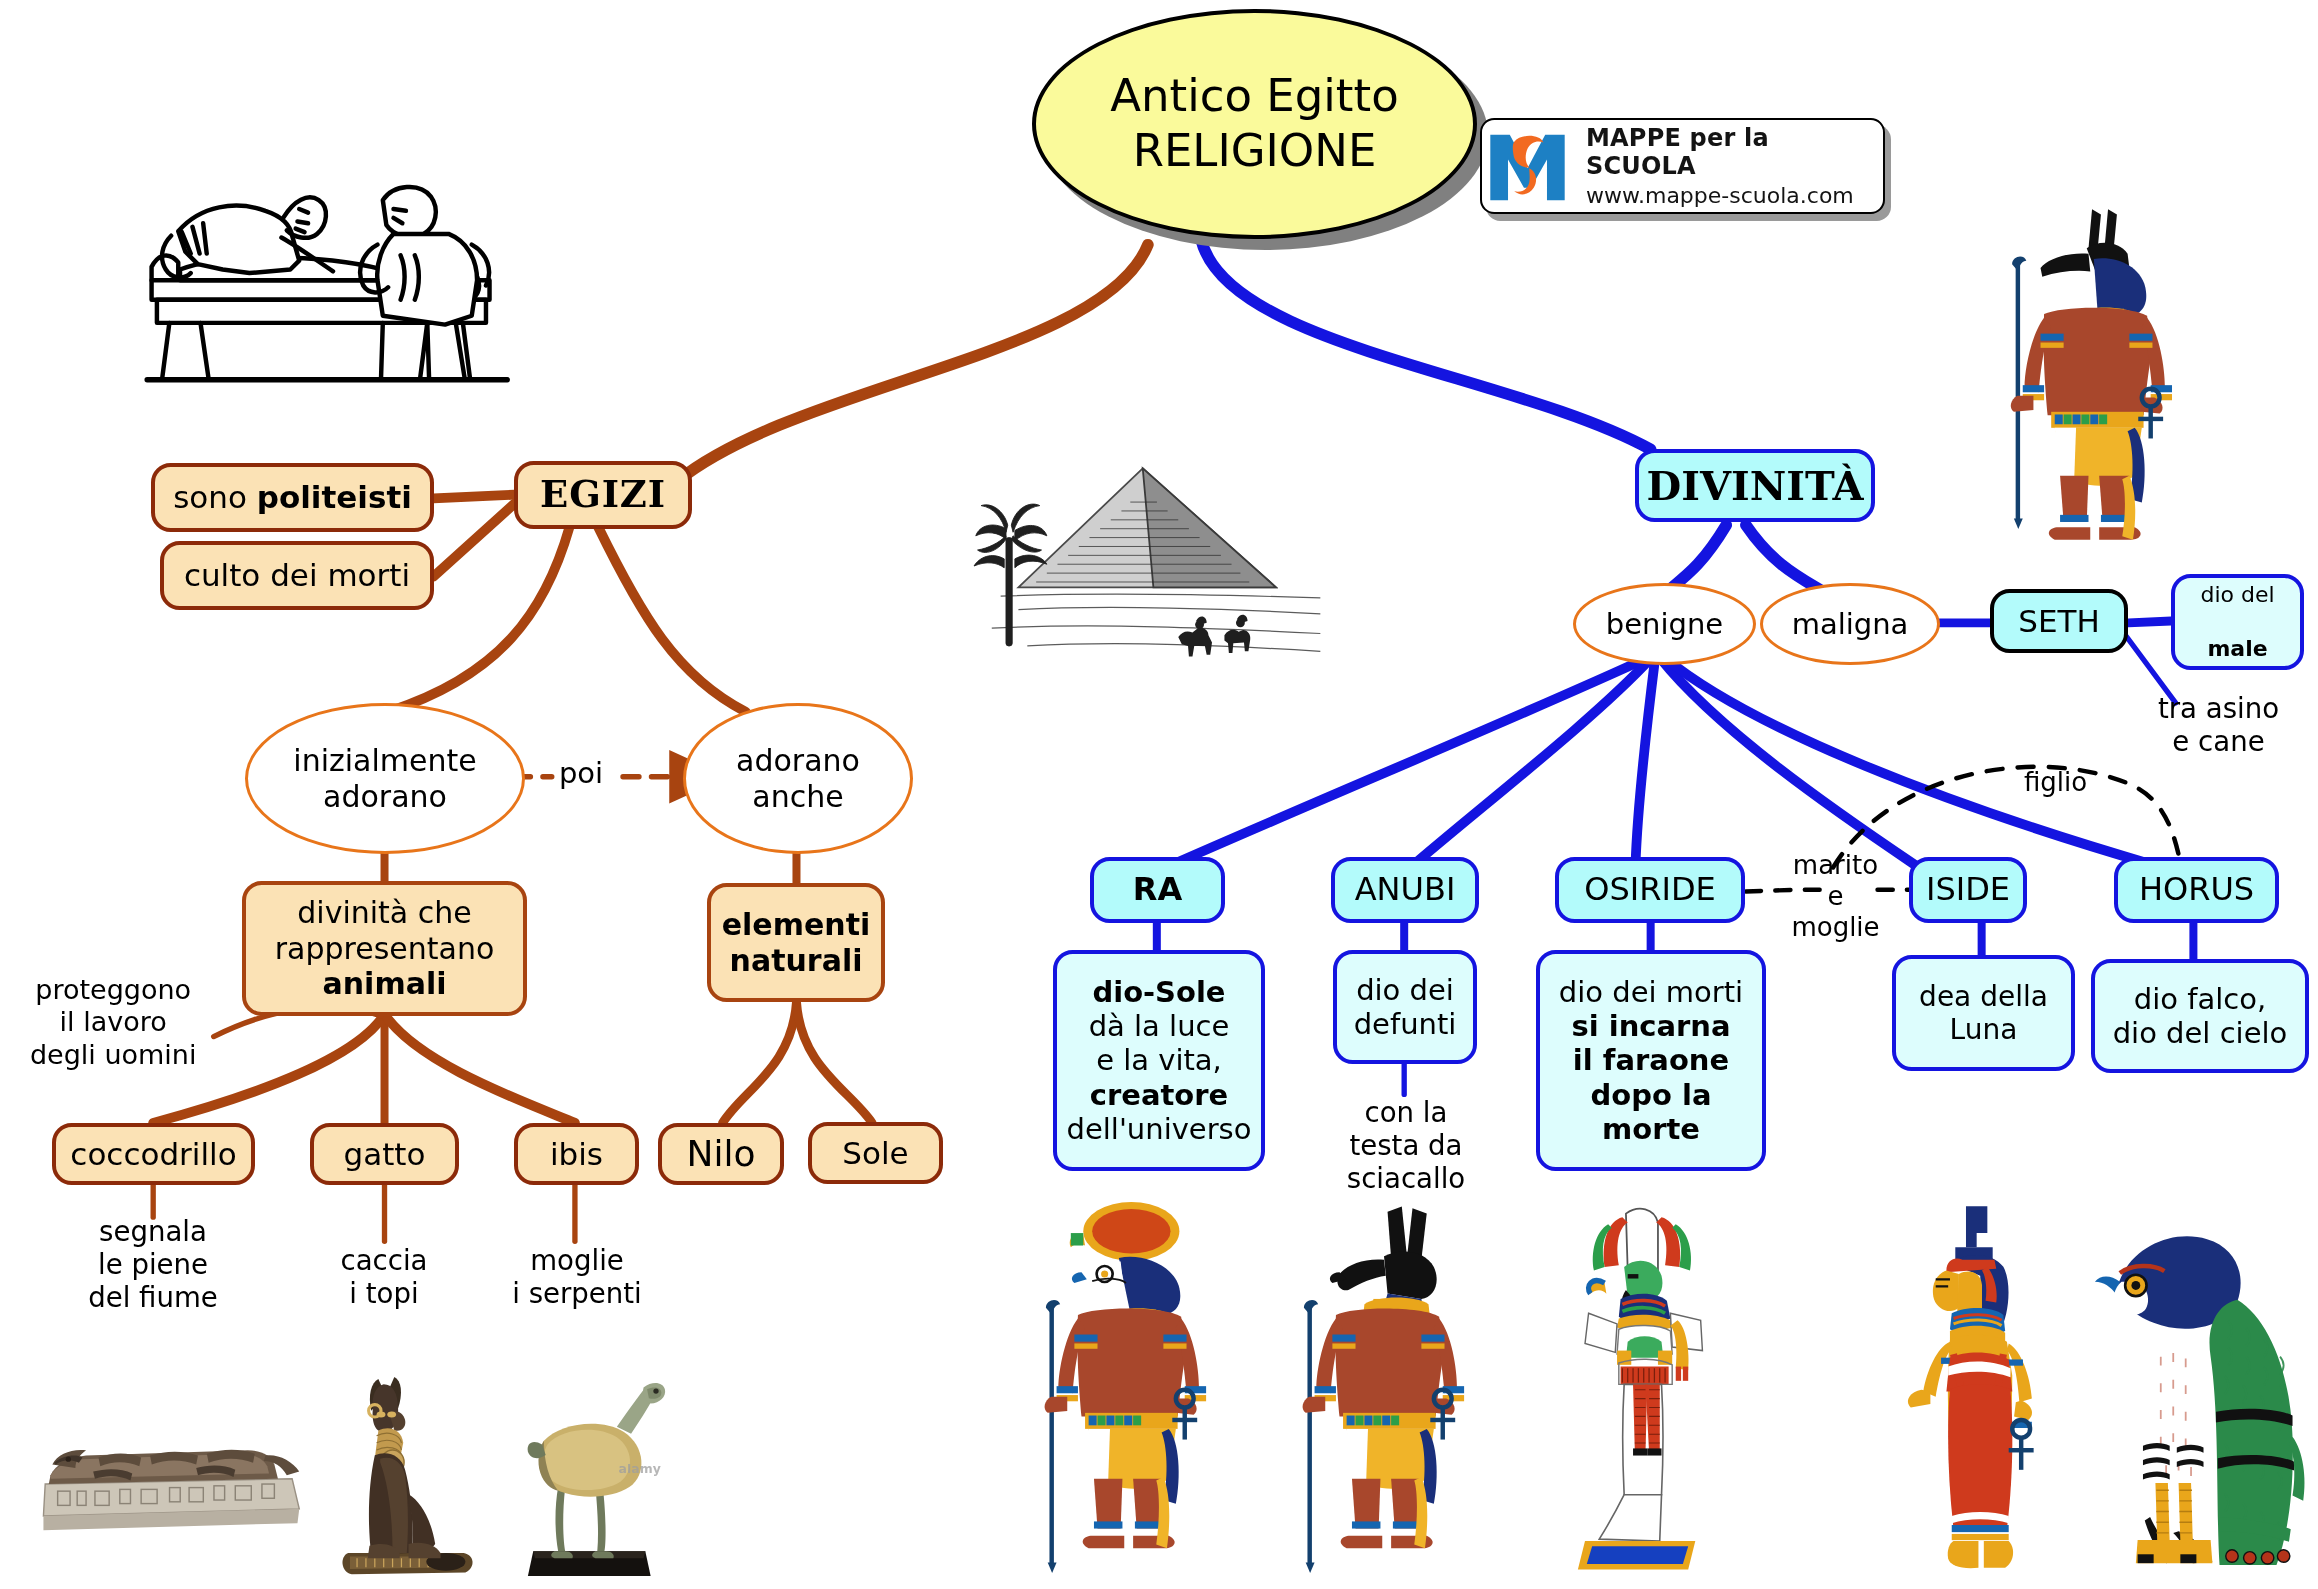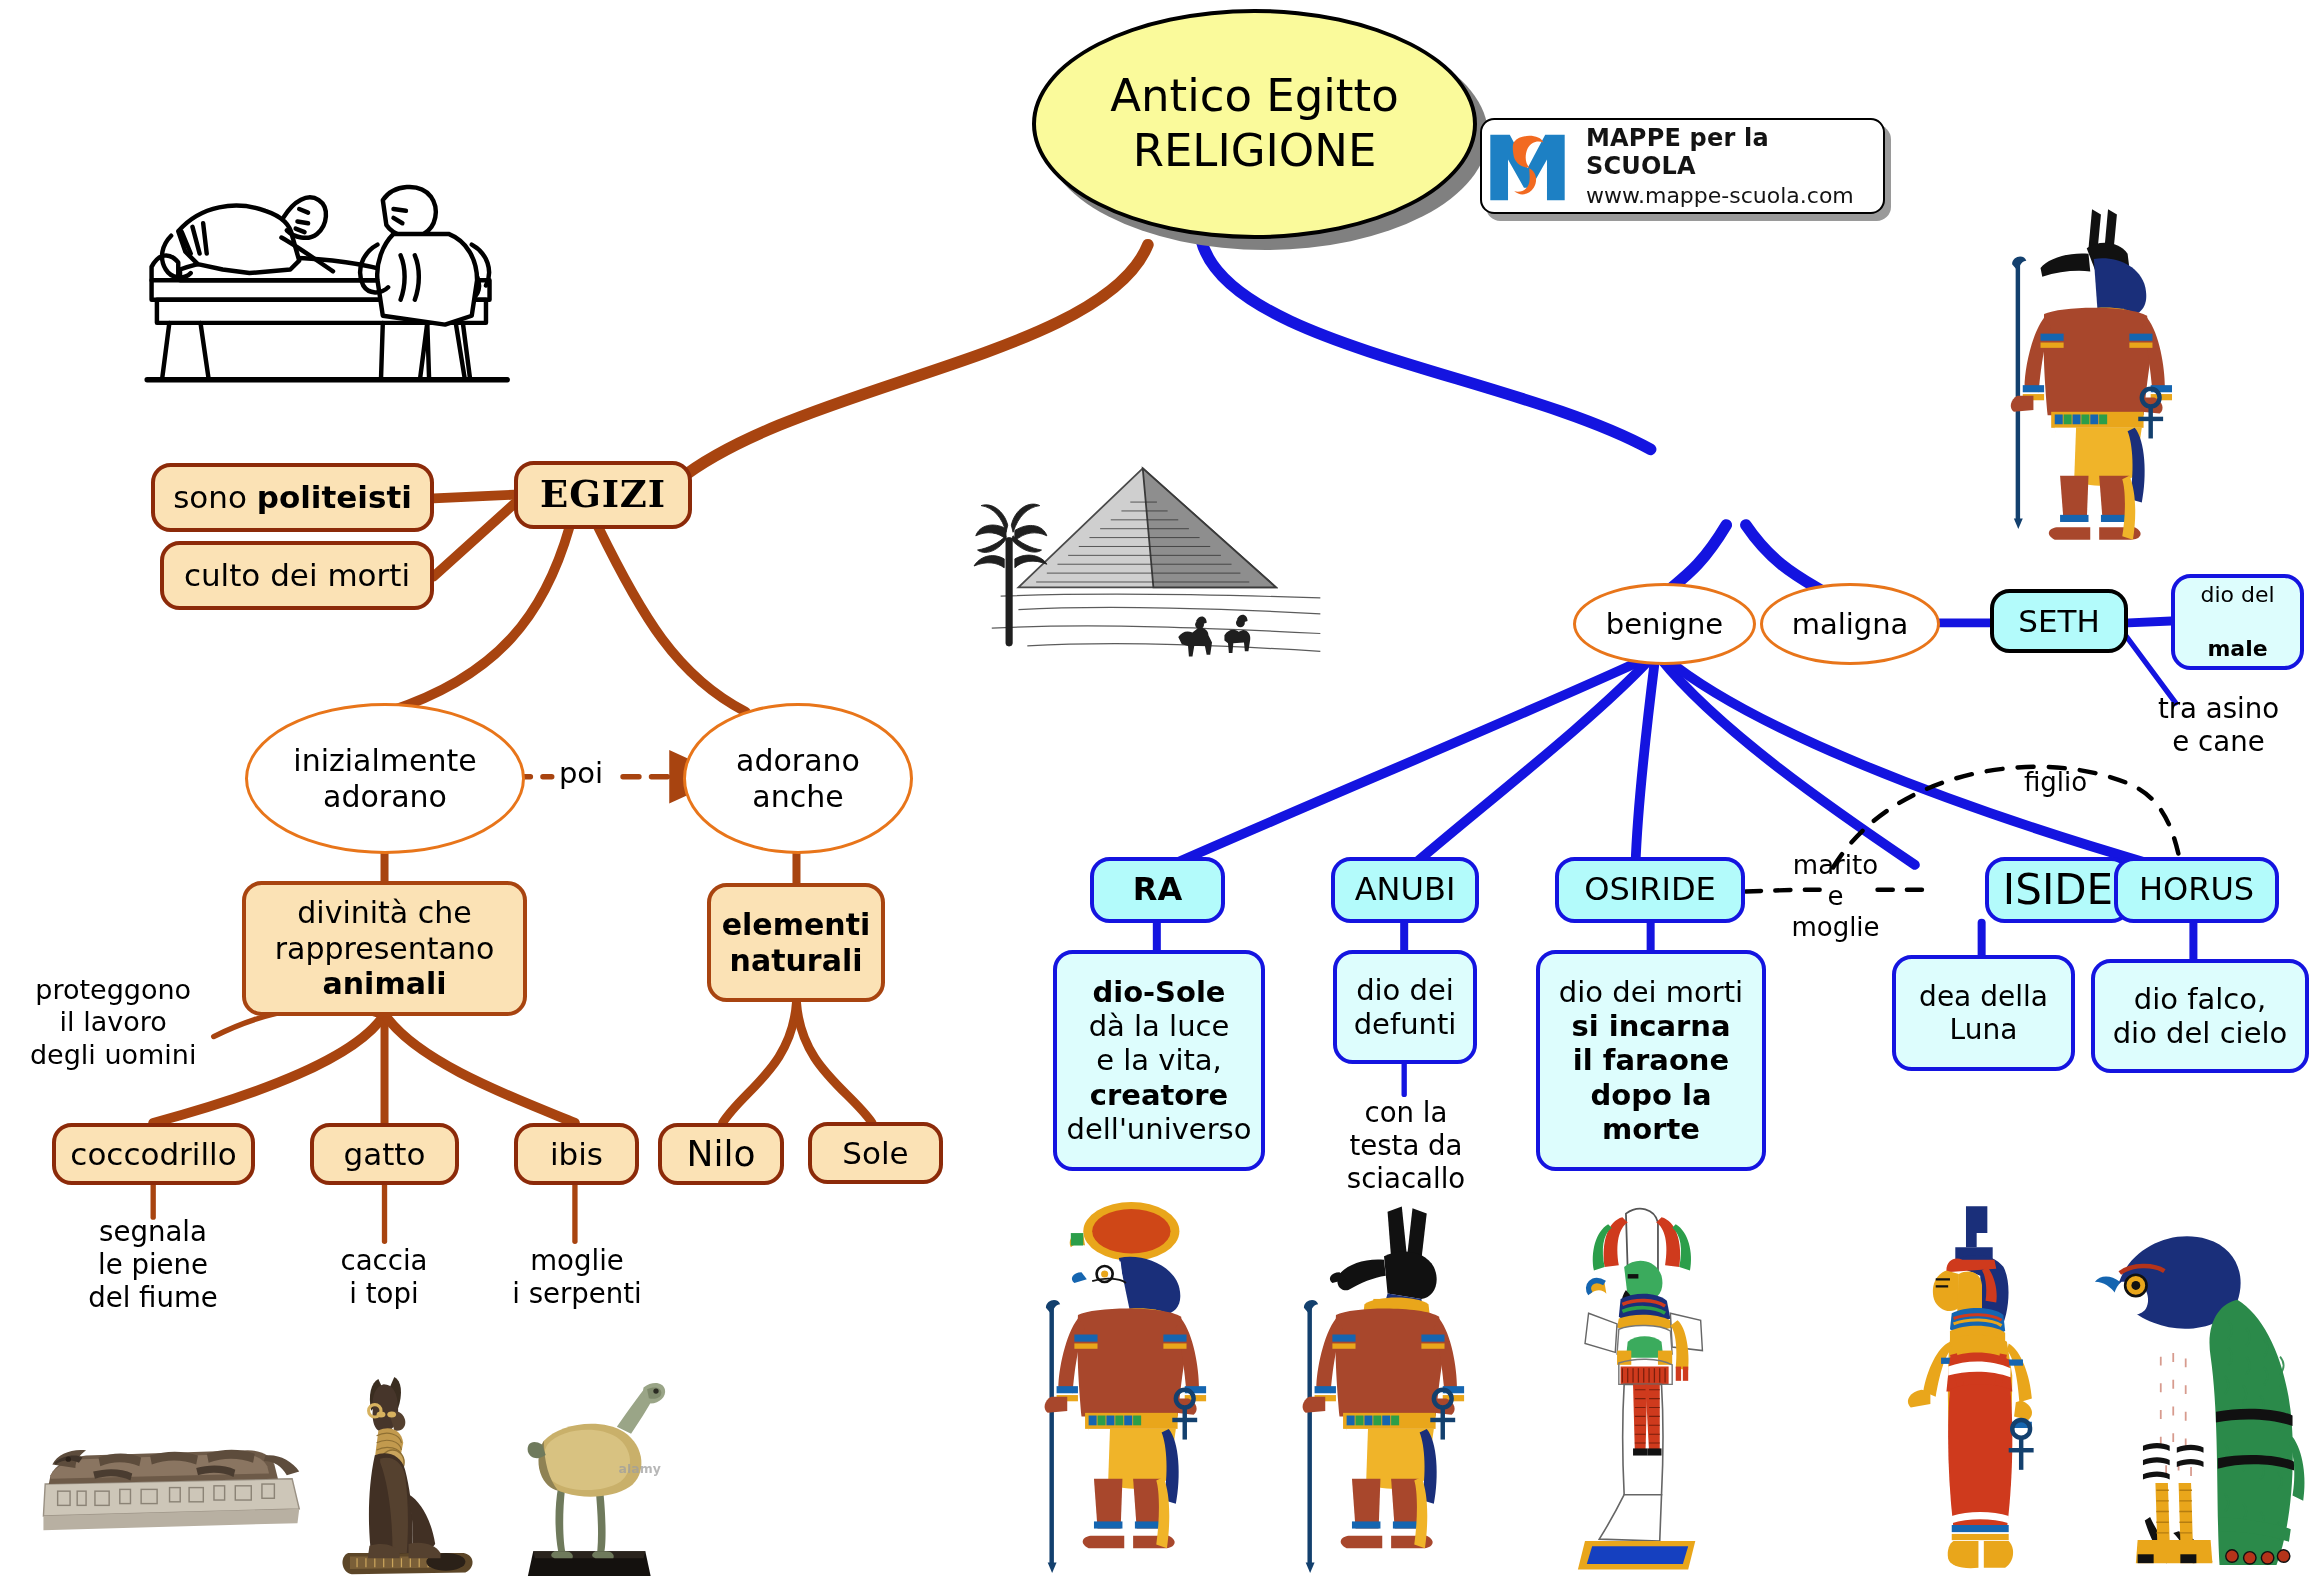--- a/index.html
+++ b/index.html
@@ -274,20 +274,24 @@
     <div>i serpenti</div>
   </div>
 
   <div class="node box-or" style="left:658px;top:1123px;width:126px;height:62px;font-size:36px;">
     <span>Nilo</span>
   </div>
   <div class="node box-or" style="left:808px;top:1122px;width:135px;height:62px;font-size:31px;">
     <span>Sole</span>
   </div>
 
+  <div class="node box-cy" style="left:1635px;top:449px;width:240px;height:73px;font-size:40px;font-weight:bold;
+       font-family:'DejaVu Serif','Liberation Serif',serif;">
+    <span>DIVINITÀ</span>
+  </div>
 
   <div class="node ell-or-cy" style="left:1573px;top:583px;width:183px;height:82px;font-size:29px;">
     <span>benigne</span>
   </div>
   <div class="node ell-or-cy" style="left:1760px;top:583px;width:180px;height:82px;font-size:29px;">
     <span>maligna</span>
   </div>
 
   <div class="node box-cy-black" style="left:1990px;top:589px;width:138px;height:64px;font-size:31px;">
     <span>SETH</span>
@@ -338,21 +342,21 @@
     <span>OSIRIDE</span>
   </div>
   <div class="node box-cy-lite" style="left:1536px;top:950px;width:230px;height:221px;font-size:29px;flex-direction:column;">
     <span>dio dei morti</span>
     <span class="b">si incarna</span>
     <span class="b">il faraone</span>
     <span class="b">dopo la</span>
     <span class="b">morte</span>
   </div>
 
-  <div class="node box-cy" style="left:1985px;top:857px;width:146px;height:66px;font-size:42px;">
+  <div class="node box-cy" style="left:1909px;top:857px;width:118px;height:66px;font-size:32px;">
     <span>ISIDE</span>
   </div>
   <div class="node box-cy-lite" style="left:1892px;top:955px;width:183px;height:116px;font-size:28px;flex-direction:column;">
     <span>dea della</span>
     <span>Luna</span>
   </div>
 
   <div class="node box-cy" style="left:2114px;top:857px;width:165px;height:66px;font-size:32px;">
     <span>HORUS</span>
   </div>

